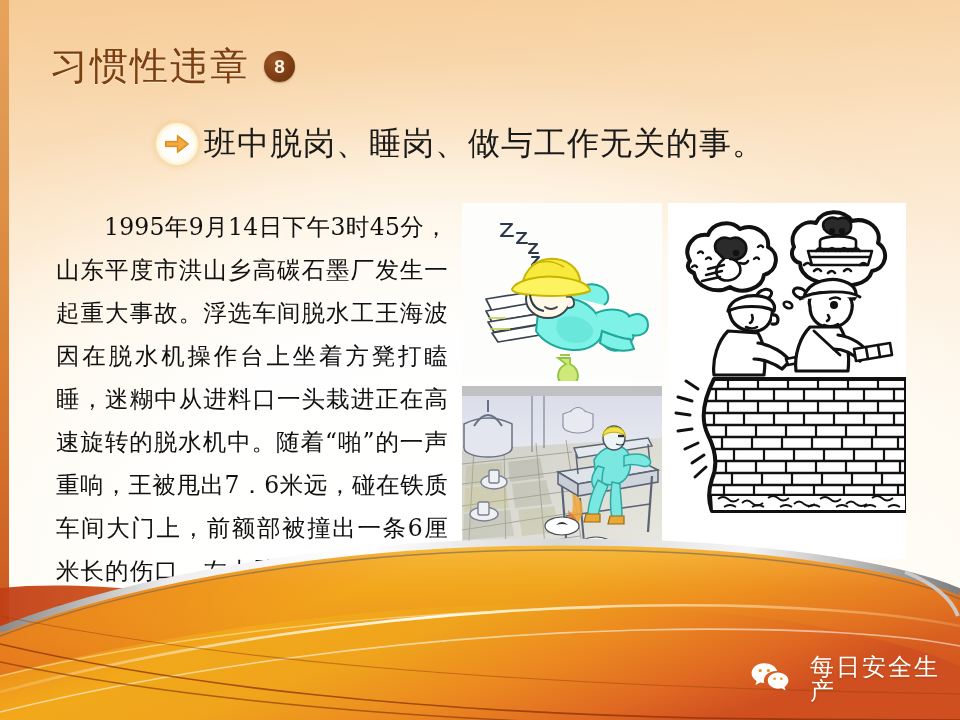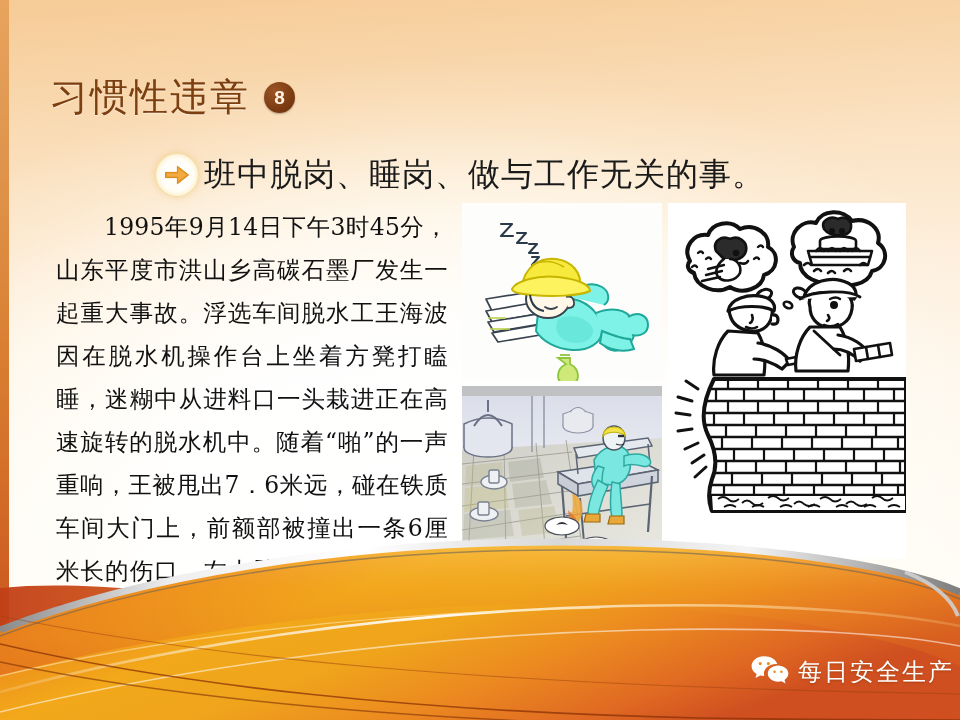--- a/index.html
+++ b/index.html
@@ -37,21 +37,21 @@
 
   
   #left-edge {
     position:absolute; left:0; top:0; width:9px; height:720px;
     background:linear-gradient(180deg,
        #e8a35c 0%, #e19a54 14%, #dd8f45 30%,
        #d97f33 48%, #d4702a 64%, #ce5f22 80%, #c44f1c 100%);
   }
 
   
-  #header { position:absolute; left:0; top:0; width:892px; height:190px;margin-top:31px; }
+  #header { position:absolute; left:0; top:0; width:892px; height:190px; }
 
   #title-row {
     position:absolute; left:50px; top:47px;
     display:flex; align-items:center; gap:14px;
   }
   #page-title {
     font-size:38px; line-height:1;
     color:#7b3f10;
     letter-spacing:2px;
     font-weight:400;
@@ -111,21 +111,21 @@
   #img-brick    { left:668px; top:203px; width:238px; height:356px; }
 
   .panel svg { display:block; width:100%; height:100%; }
 
   
   #wave { position:absolute; left:0; bottom:0; width:960px; height:240px; pointer-events:none; }
 
   
   #wechat-logo {
     position:absolute; left:751px; top:655px;
-    display:flex; align-items:center; gap:9px;
+    display:flex; align-items:center; gap:21px;
     z-index:6;
   }
   #wechat-label {
     font-size:24px; color:#ffffff; letter-spacing:2px;
     font-family:"DejaVu Sans","Liberation Sans",sans-serif;
     text-shadow:0 1px 2px rgba(120,50,0,0.45);
     line-height:1;
   }
 </style>
 </head>

